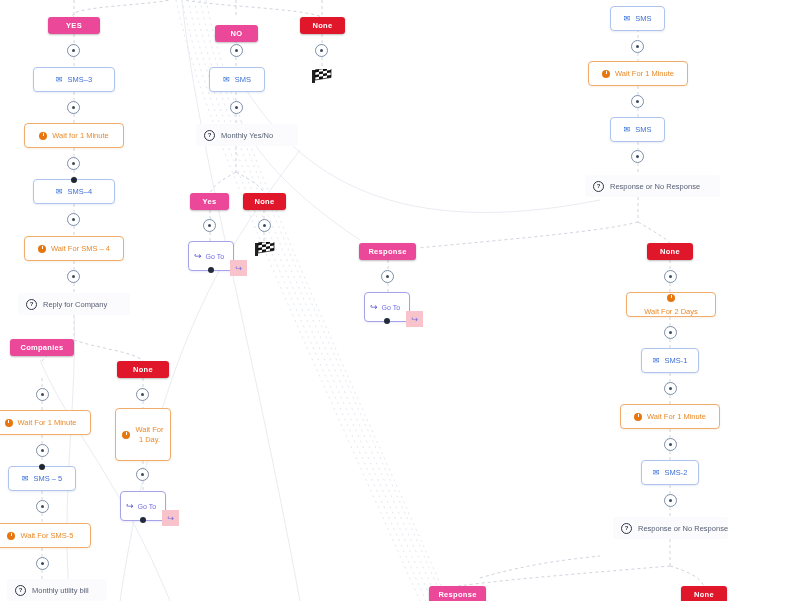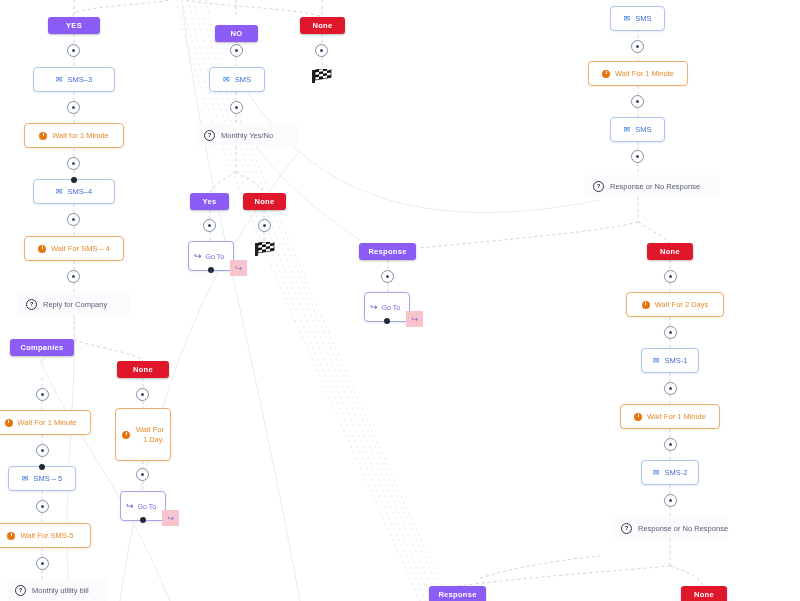--- a/index.html
+++ b/index.html
@@ -32,21 +32,21 @@
   
   .pill {
     height: 17px;
     border-radius: 3px;
     font-size: 7.5px;
     font-weight: bold;
     letter-spacing: .3px;
     color: #ffffff;
     box-shadow: 0 1px 2px rgba(0,0,0,.25);
   }
-  .pill.blue { background: #8b5cf6; justify-content: center; }
+  .pill.blue { background: #ec4899; justify-content: center; }
   .pill.red  { background: #e0162b; }
 
   
   .sms {
     height: 25px;
     border: 1px solid #aec4ee;
     border-radius: 4px;
     background: #ffffff;
     color: #3e6fd6;
     font-size: 7.5px;
@@ -65,21 +65,21 @@
     color: #e98a2b;
     font-size: 7.5px;
     gap: 5px;
     padding: 0 9px;
     box-shadow: 0 1px 2px rgba(200,140,60,.12);
   }
   .wait.tall {
     height: 53px;
     width: 56px;
     white-space: normal;
-    text-align: right;
+    text-align: center;
     padding: 0 6px;
     line-height: 10px;
   }
   .dotclock {
     width: 8px; height: 8px; border-radius: 50%;
     background: #e8760f; flex: none;
     position: relative;
   }
   .dotclock::after {
     content: "";
@@ -464,21 +464,21 @@
       <div class="node cond" style="width: 135px; position: absolute; left: 585px; top: 175px;">
         <span class="qmark">?</span>
         <span>Response or No Response</span>
       </div>
       <div class="node pill red" style="width: 46px; position: absolute; left: 647px; top: 243px;">
         <span>None</span>
       </div>
       <div class="node addstep" style="position: absolute; left: 664px; top: 270px;">
         <i></i>
       </div>
-      <div class="node wait" style="width: 98px; position: absolute; left: 626px; top: 292px;">
+      <div class="node wait" style="width: 90px; position: absolute; left: 626px; top: 292px; flex-direction: column;">
         <span class="dotclock"></span>
         <span>Wait For 2 Days</span>
       </div>
       <div class="node addstep" style="position: absolute; left: 664px; top: 326px;">
         <i></i>
       </div>
       <div class="node sms" style="width: 58px; position: absolute; left: 641px; top: 348px;">
         <span class="glyph">✉</span>
         <span>SMS-1</span>
       </div>

